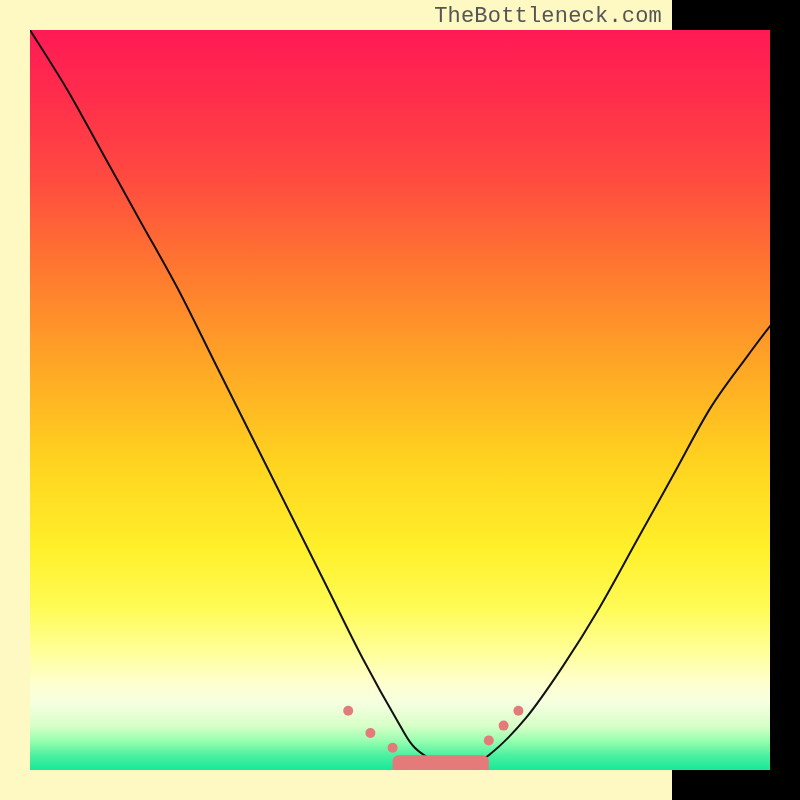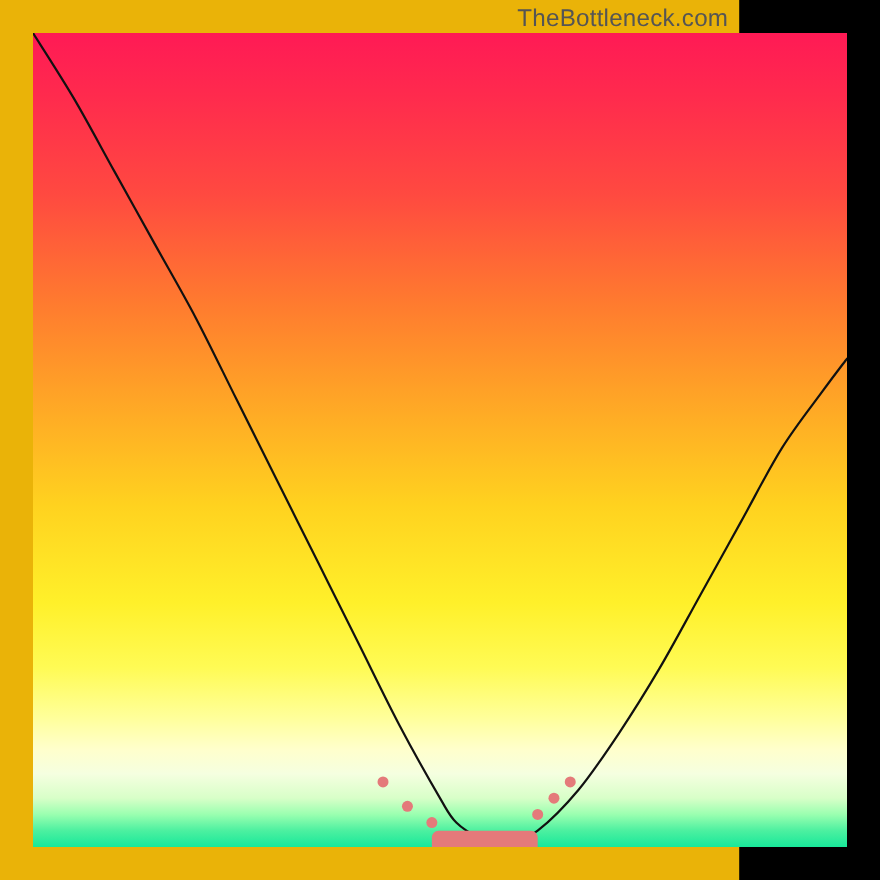--- a/index.html
+++ b/index.html
@@ -8,21 +8,22 @@
     width: 800px;
     height: 800px;
     background: #000;
     overflow: hidden;
     font-family: Arial, Helvetica, sans-serif;
   }
   .outer {
     position: relative;
     width: 672px;
     height: 800px;
-    background: #eab308;
+    background: #fef9c3;
+    font-family: Liberation Mono, monospace;
   }
   .watermark {
     position: absolute;
     top: 4px;
     right: 10px;
     color: #555;
     font-size: 22px;
     font-weight: 500;
     user-select: none;
     z-index: 5;

